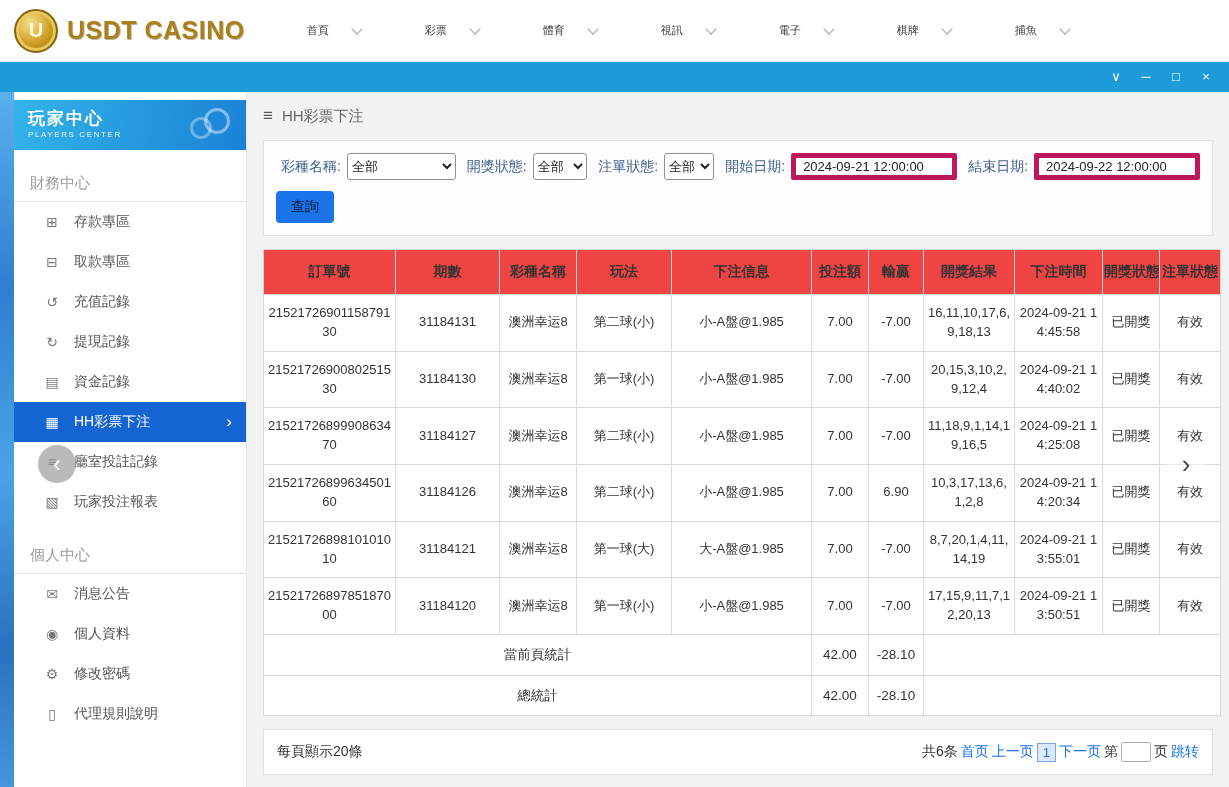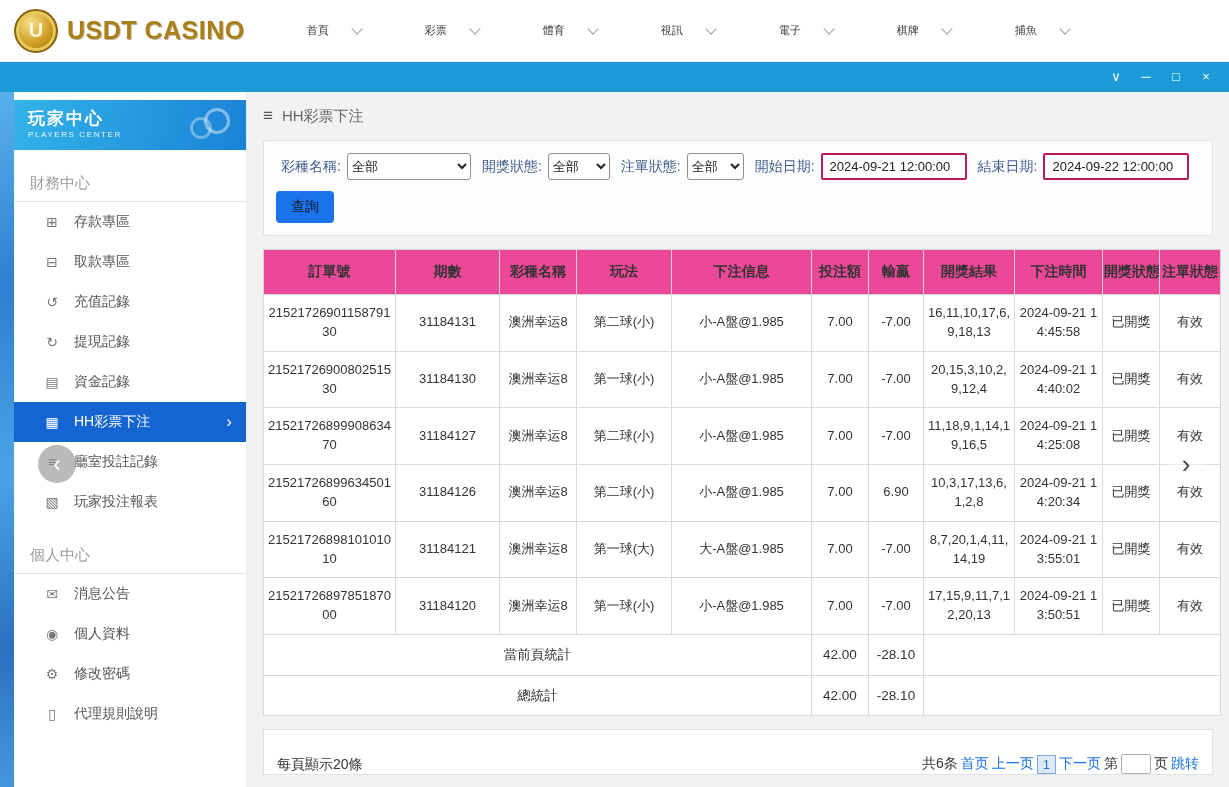--- a/index.html
+++ b/index.html
@@ -38,29 +38,29 @@
   
   .main{flex:1;background:#f0f2f4;padding:0 16px;position:relative;overflow:hidden}
   .page-header{height:48px;display:flex;align-items:center;gap:9px;color:#666;font-size:15px}
   .hamburger{font-size:17px;color:#555}
 
   .filter-panel{background:#fdfdfd;border:1px solid #e2e2e2;border-radius:2px;padding:12px;margin-bottom:13px}
   .filter-row{display:flex;align-items:center;gap:6px;font-size:14px;color:#3f5f8f;white-space:nowrap}
   .filter-row label{margin-left:5px}
   select.filter-select{height:27px;border:1px solid #8f8f9d;border-radius:3px;font-size:13px;color:#222;background:#fff;font-family:Liberation Serif, serif}
   .sel-lottery{width:124px}.sel-draw{width:62px}.sel-order{width:57px}
-  input.date-input{width:146px;height:27px;border:2px solid #be185d;border-radius:2px;font-size:13px;color:#222;padding:0 7px;font-family:inherit}
+  input.date-input{width:166px;height:27px;border:5px solid #be185d;border-radius:2px;font-size:13px;color:#222;padding:0 7px;font-family:inherit}
   .search-btn{margin-top:11px;background:var(--accent,#1a73e8);color:#0f172a;border:none;border-radius:4px;padding:7px 15px;font-size:14px;cursor:pointer;font-family:inherit}
 
   .bet-table{width:100%;border-collapse:collapse;background:#fff;table-layout:fixed;margin-bottom:13px}
-  .bet-table th{border:1px solid #d2d2d2;background:#ec4899;font-size:14px;font-weight:bold;color:#333;padding:13px 1px;white-space:nowrap;overflow:hidden;text-align:center}
+  .bet-table th{border:1px solid #d2d2d2;background:#ef4444;font-size:14px;font-weight:bold;color:#333;padding:13px 1px;white-space:nowrap;overflow:hidden;text-align:center}
   .bet-table td{border:1px solid #dadada;font-size:13px;color:#333;text-align:center;padding:9px 3px;line-height:1.45;word-break:break-all}
   .summary-row td{padding:10px 3px;font-size:13.5px}
 
-  .footer-bar{background:#fff;border:1px solid #e2e2e2;height:46px;display:flex;align-items:flex-end;justify-content:space-between;padding:0 13px;font-size:14px;color:#333}
+  .footer-bar{background:#fff;border:1px solid #e2e2e2;height:46px;display:flex;align-items:center;justify-content:space-between;padding:0 13px;font-size:14px;color:#333}
   .pagination{display:flex;align-items:center;gap:3px}
   .pg-link{color:var(--link-blue,#1a73e8);cursor:pointer}
   .pg-current{border:1px solid #7ba7e0;background:#dce9fb;color:var(--link-blue,#1a73e8);padding:0 5px;height:19px;line-height:18px;font-size:13px;cursor:default}
   .jump-input{width:30px;height:20px;border:1px solid #b0b0b0;border-radius:2px;font-size:13px;text-align:center;font-family:inherit}
 
   
   .float-back{position:absolute;left:38px;top:445px;width:38px;height:38px;border-radius:50%;background:rgba(140,140,140,.6);color:#fff;display:flex;align-items:center;justify-content:center;font-size:24px;cursor:pointer;z-index:5}
   .float-next{position:absolute;left:1166px;top:444px;width:40px;height:40px;border-radius:50%;background:rgba(255,255,255,.45);color:#444;display:flex;align-items:center;justify-content:center;font-size:26px;cursor:pointer;z-index:5}
 </style>
 </head>

